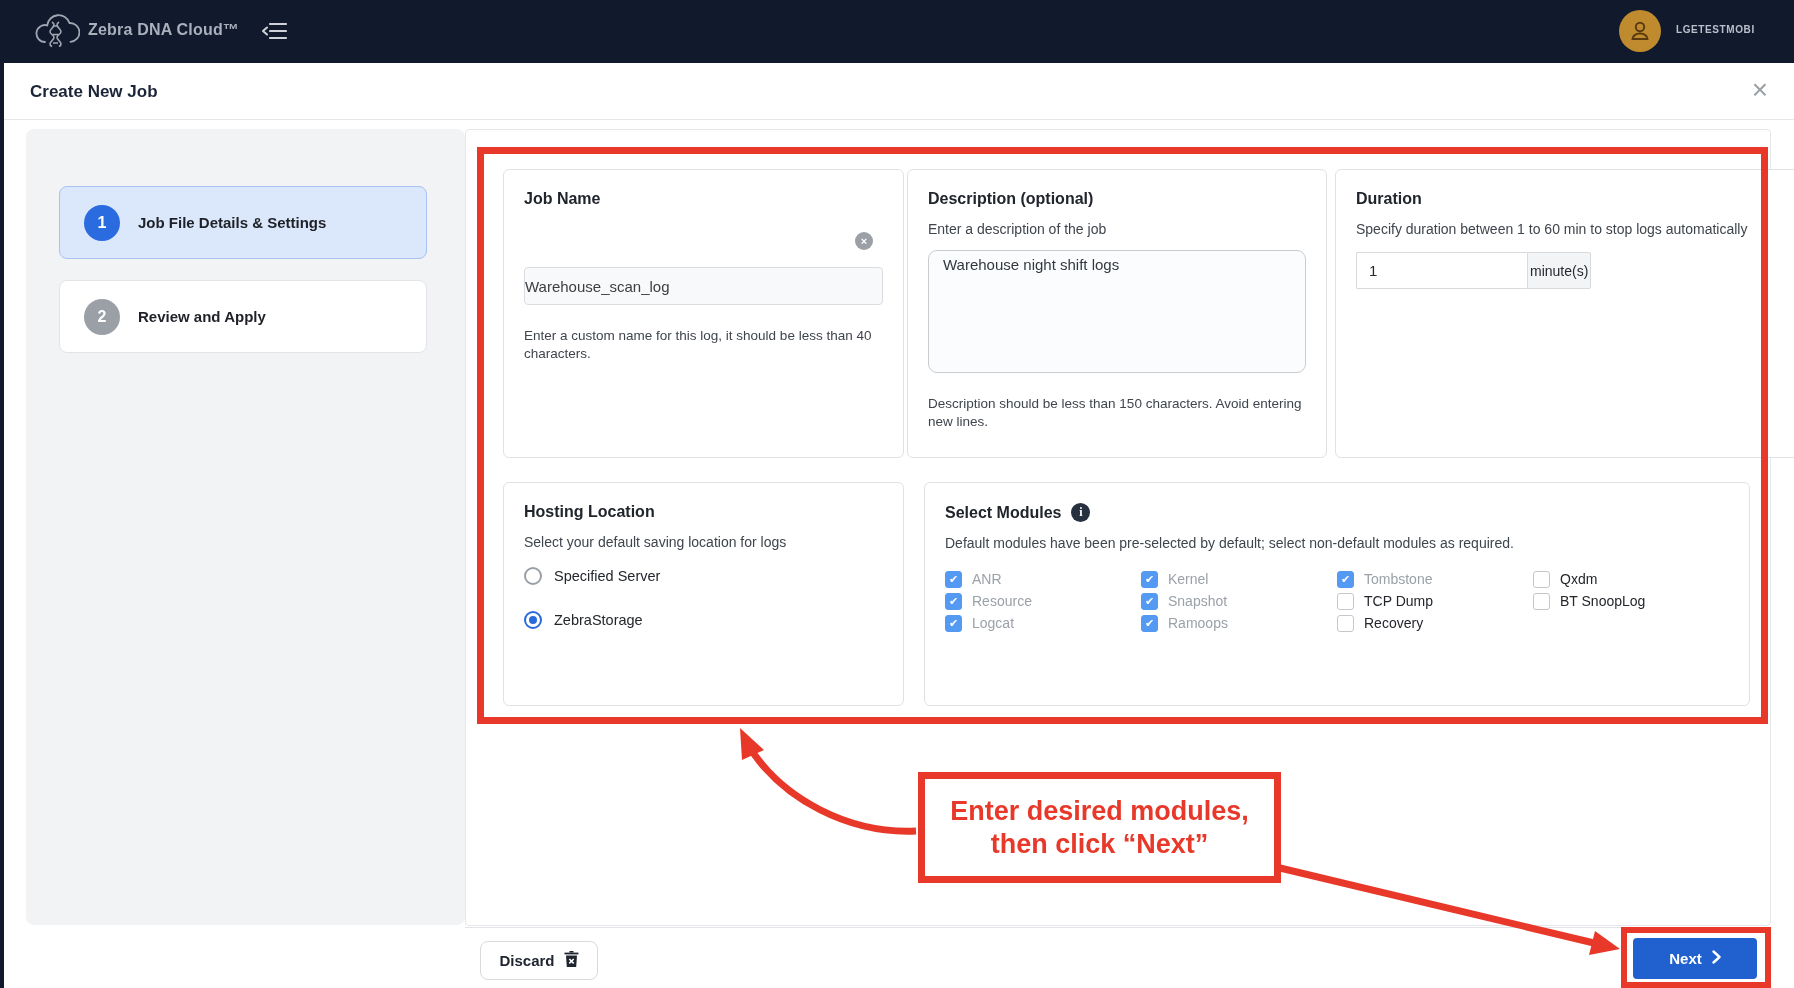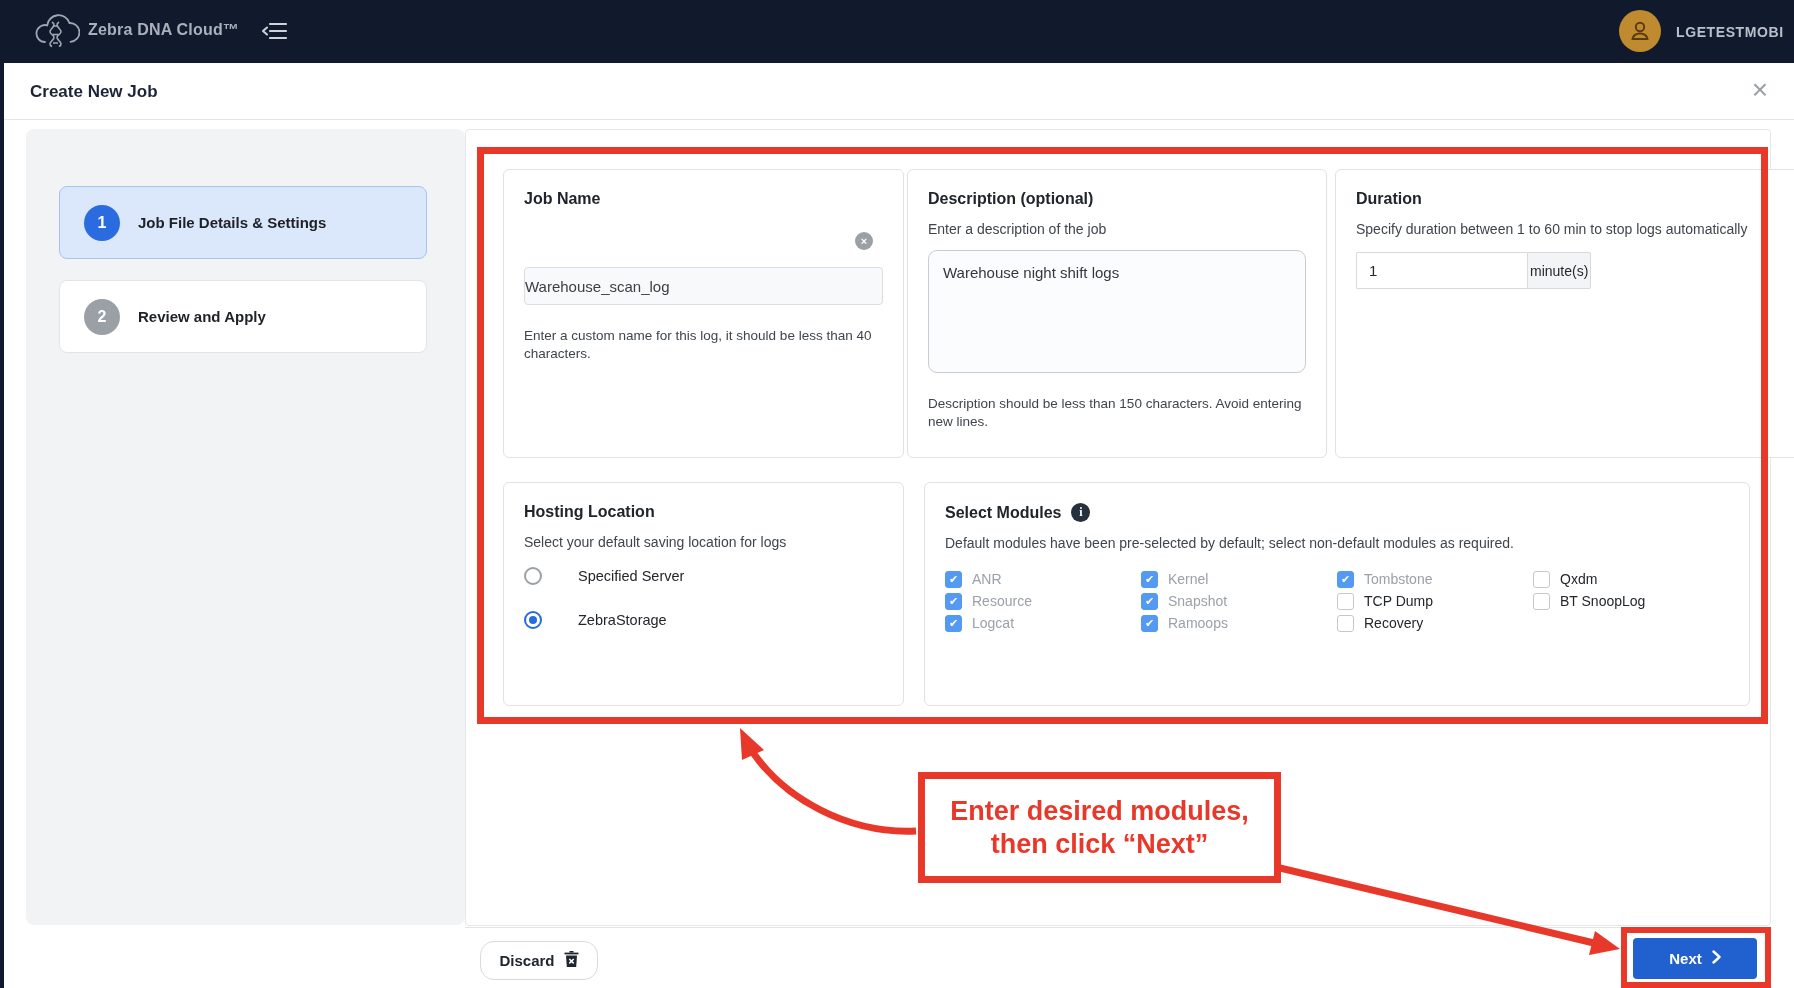--- a/index.html
+++ b/index.html
@@ -9,21 +9,21 @@
 
   
   .header { position:absolute; left:0; top:0; width:1794px; height:63px; background:#101a2c;
     display:flex; align-items:center; }
   .logo { position:absolute; left:32px; top:9px; }
   .app-title { position:absolute; left:88px; top:21px; font-size:16px; font-weight:bold;
     color:#a9b0bb; letter-spacing:.2px; }
   .collapse-btn { position:absolute; left:262px; top:20px; cursor:pointer; }
   .avatar { position:absolute; left:1619px; top:10px; width:42px; height:42px; border-radius:50%;
     background:#c08a2f; display:flex; align-items:center; justify-content:center; }
-  .username { position:absolute; left:1676px; top:24px; font-size:14px; font-weight:600;
+  .username { position:absolute; left:1676px; top:24px; font-size:10px; font-weight:600;
     color:#bac0c9; letter-spacing:.6px; }
 
   
   .titlebar { position:absolute; left:0; top:63px; width:1794px; height:57px; background:#fff;
     border-bottom:1px solid #e4e6e9; }
   .page-title { position:absolute; left:30px; top:19px; font-size:17px; font-weight:bold; color:#1c2538; }
   .close-btn { position:absolute; right:26px; top:10px; font-size:28px; font-weight:300;
     color:#9aa0a6; cursor:pointer; line-height:34px; }
 
   
@@ -61,34 +61,34 @@
   .jobname-input { width:100%; height:38px; background:#f8f9fa; border:1px solid #dadce0;
     border-radius:4px; padding:0 36px 0 0; font-size:15px; color:#3c4043;
     font-family:inherit;margin-top:45px; }
   .clear-icon { position:absolute; right:10px; top:10px; width:18px; height:18px; border-radius:50%;
     background:#9aa0a6; color:#fff; font-size:11px; font-weight:bold; text-align:center;
     line-height:18px; cursor:pointer; }
   .card-jobname .helper { margin-top:22px; }
 
   
   .desc-textarea { width:100%; height:123px; margin-top:12px; background:#fbfcfd;
-    border:1px solid #c9ccd1; border-radius:9px; padding:12px 14px; font-size:15px; color:#33383f;
+    border:1px solid #c9ccd1; border-radius:9px; padding:4px 14px; font-size:15px; color:#33383f;
     resize:none; font-family:inherit; line-height:1.3; }
   .card-desc .helper { margin-top:18px; }
 
   
   .dur-group { display:flex; margin-top:14px; }
   .dur-input { width:171px; height:37px; border:1px solid #d7d9dc; border-right:none;
     border-radius:2px 0 0 2px; background:#fff; padding:0 12px; font-size:15px; color:#25292f;
     font-family:inherit; }
   .dur-addon { height:37px; padding:0 2px; background:#f3f4f6; border:1px solid #d7d9dc;
     border-radius:0 2px 2px 0; display:flex; align-items:center; font-size:14px; color:#25292f; }
 
   
-  .radio-row { display:flex; align-items:center; margin-top:16px; cursor:pointer;gap:24px; }
+  .radio-row { display:flex; align-items:center; margin-top:16px; cursor:pointer; }
   .radio { width:18px; height:18px; border-radius:50%; border:2px solid #9aa0a6; background:#fff;
     position:relative; flex:none; }
   .radio.on { border-color:#2a6bdb; }
   .radio.on::after { content:""; position:absolute; left:3px; top:3px; width:8px; height:8px;
     border-radius:50%; background:#2a6bdb; }
   .radio-label { margin-left:12px; font-size:14.5px; color:#23262b; }
   .ftp-wrap { position:relative; margin-left:26px; margin-top:12px; width:234px; }
   .ftp-input { width:100%; height:42px; background:#fafbfc; border:1px solid #d8dade;
     border-radius:6px; padding:0 36px 0 14px; font-size:15px; color:#6b7077; font-family:inherit; }
   .ftp-input::placeholder { color:#b4b9bf; }
@@ -105,21 +105,21 @@
   .mod-item { display:flex; align-items:center; height:22px; cursor:pointer; }
   .cb { width:17px; height:17px; border-radius:3px; border:1px solid #c4c7cc; background:#fff;
     color:#fff; font-size:11px; line-height:15px; text-align:center; flex:none; }
   .cb.on { background:#549af2; border-color:#549af2; }
   .mod-label { margin-left:10px; font-size:14px; color:#23262b; }
   .mod-label.muted { color:#9ba1a8; }
 
   
   .footer-divider { position:absolute; left:465px; top:927px; width:1306px; height:1px; background:#e3e4e7; }
   .discard-btn { position:absolute; left:480px; top:941px; width:118px; height:39px; background:#fff;
-    border:1px solid #d8dadd; border-radius:14px; display:flex; align-items:center; justify-content:center;
+    border:1px solid #d8dadd; border-radius:8px; display:flex; align-items:center; justify-content:center;
     gap:9px; font-size:15px; font-weight:bold; color:#202630; cursor:pointer; }
   .next-btn { position:absolute; left:1633px; top:938px; width:124px; height:41px; background:#2161cf;
     border:none; border-radius:4px; display:flex; align-items:center; justify-content:center; gap:10px;
     color:#fff; font-size:15px; font-weight:bold; cursor:pointer; }
 
   
   .anno { position:absolute; z-index:50; pointer-events:none; }
   .anno-form-rect { left:477px; top:147px; width:1291px; height:577px; border:7px solid #e8382a; }
   .anno-next-rect { left:1621px; top:927px; width:150px; height:61px; border:6px solid #e8382a; }
   .anno-textbox { left:918px; top:772px; width:363px; height:111px; border:7px solid #e8382a;

